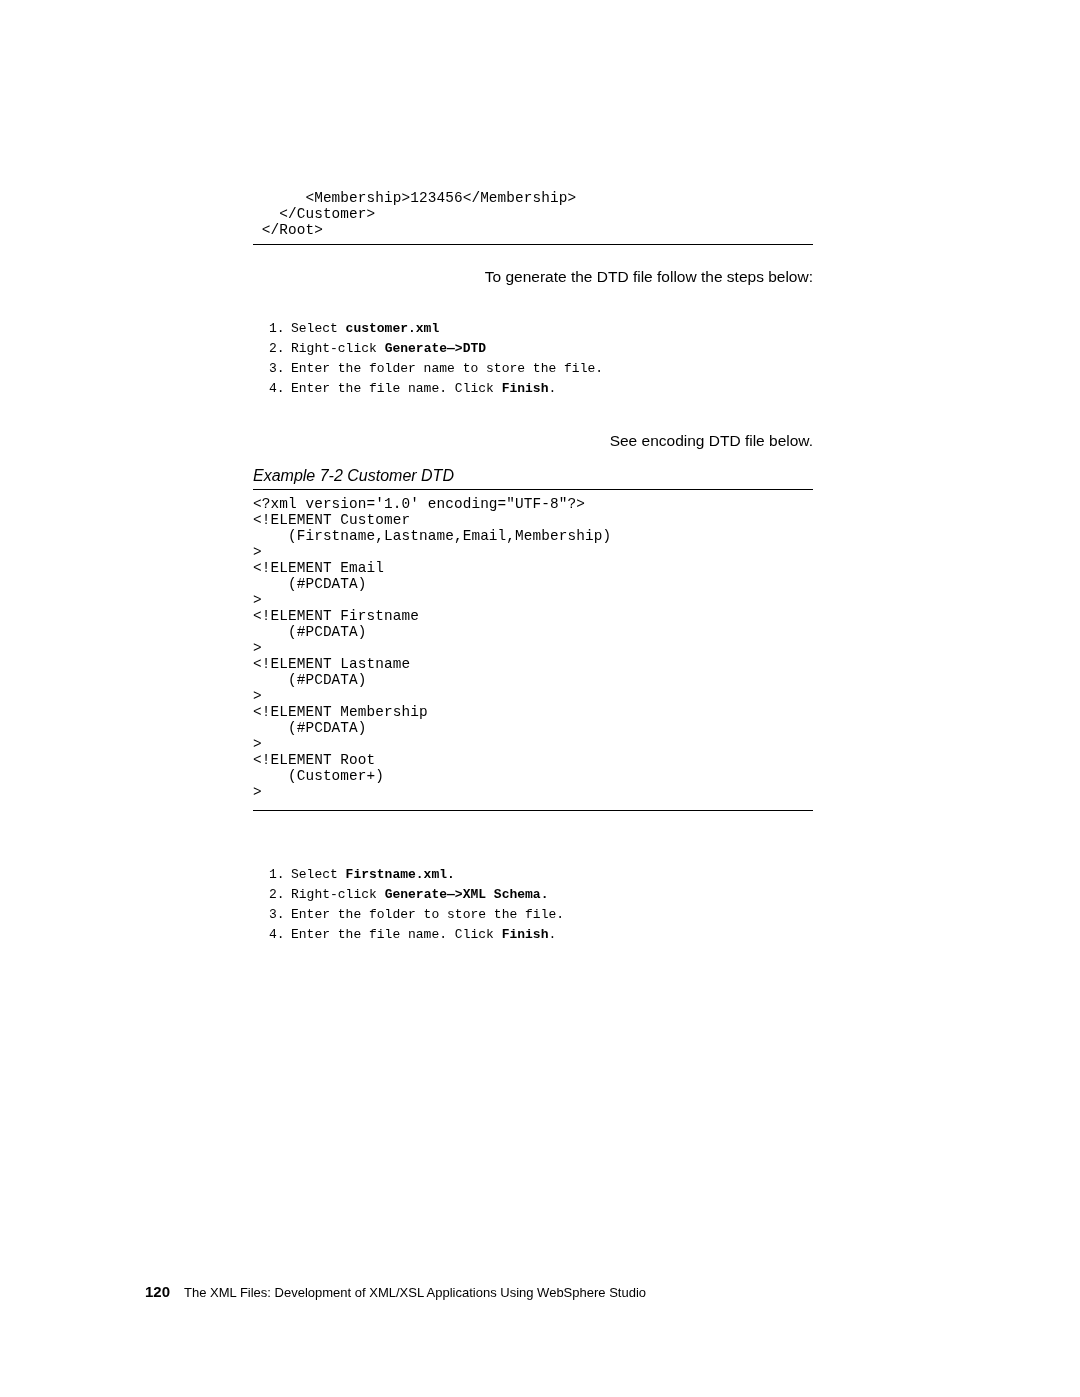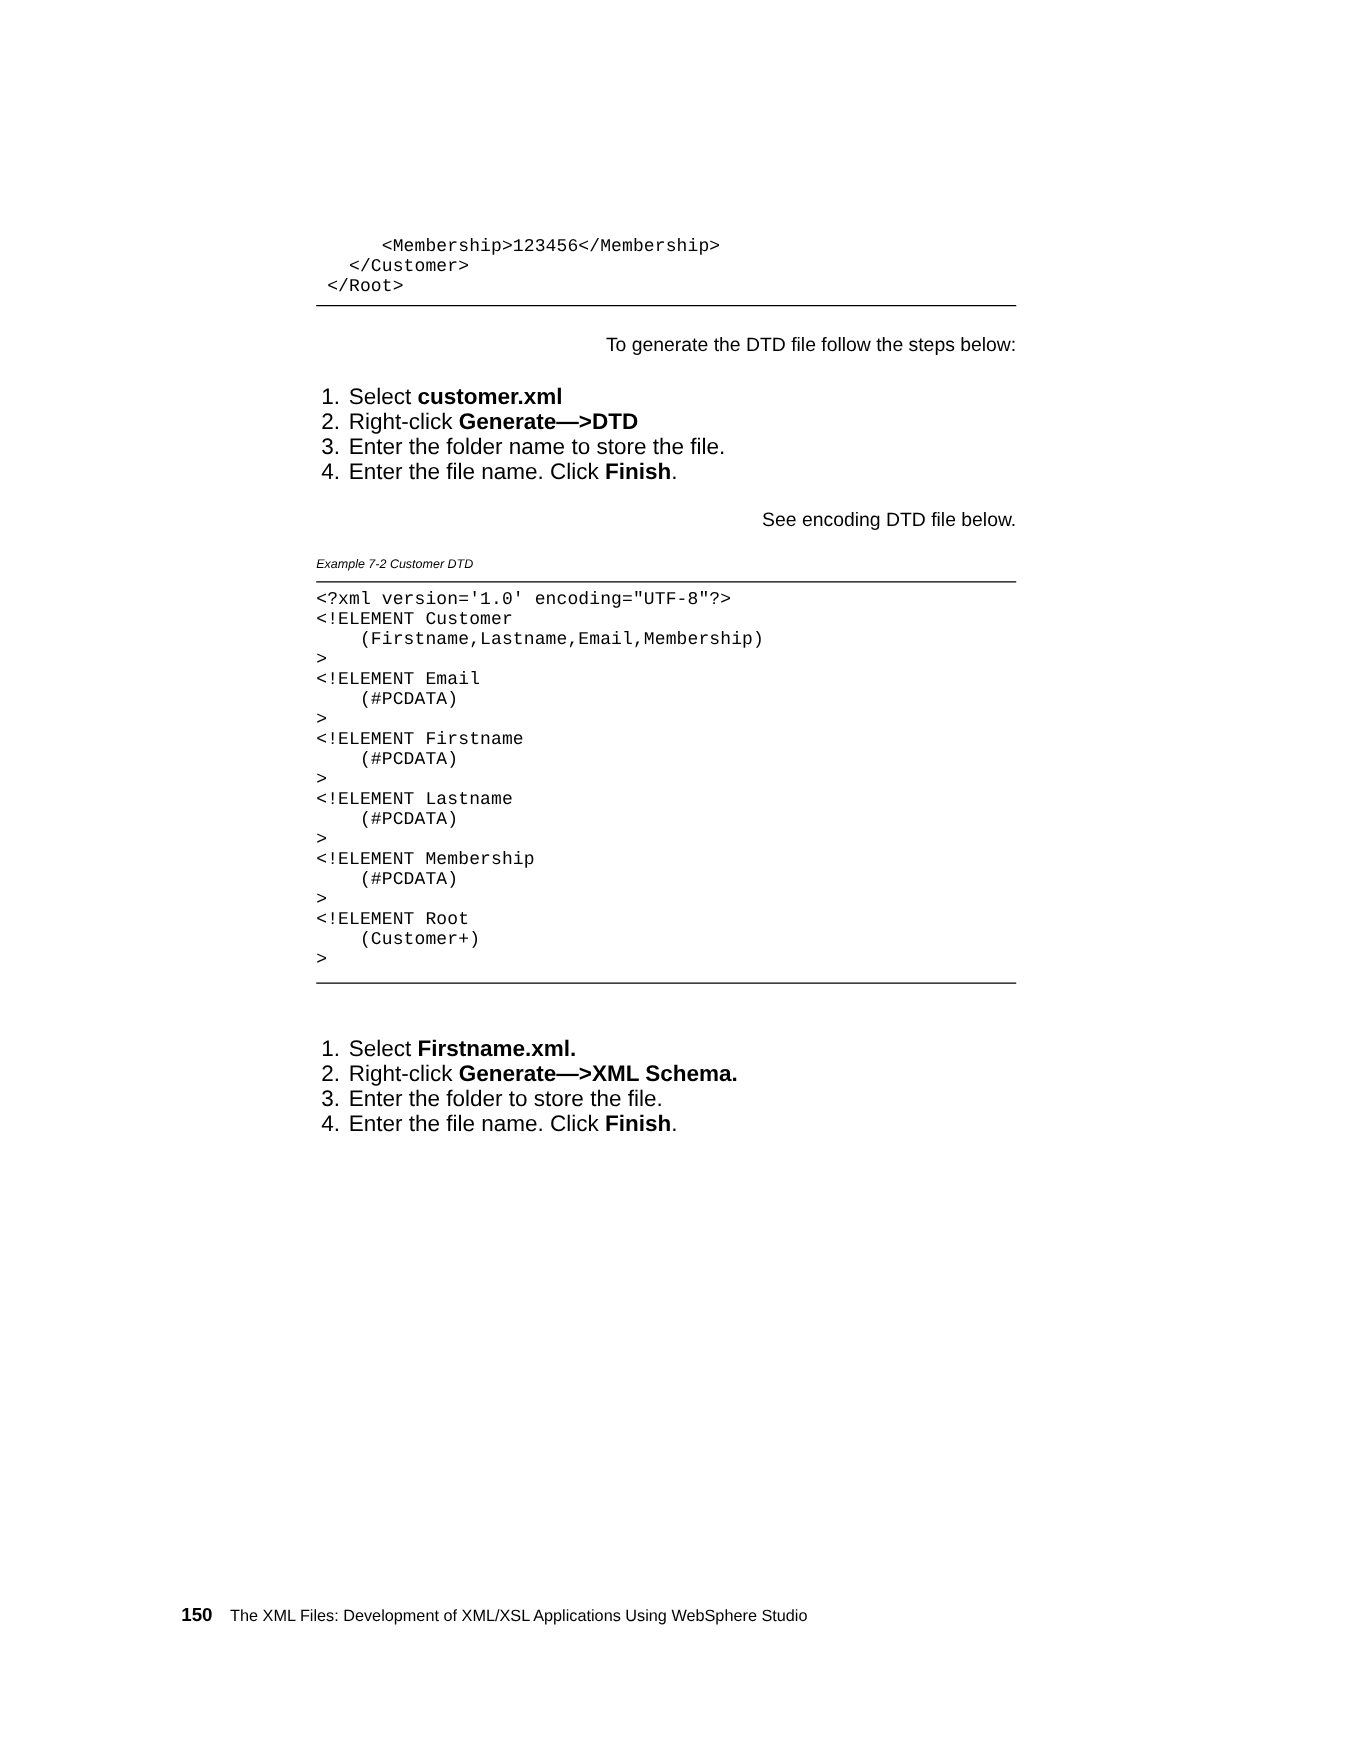--- a/index.html
+++ b/index.html
@@ -35,42 +35,43 @@
     margin: 0;
     width: 560px;
   }
   .body-text {
     font-size: 15.5px;
     line-height: 20px;
     margin: 0;
     text-align: right;
   }
   .step-list {
-    margin: 4px;
+    margin: 16px;
     padding: 0;
     list-style: none;
     counter-reset: step;
-    font-size: 18px;
+    font-size: 13px;
     line-height: 20px;
+    font-family: Liberation Mono, monospace;
   }
   .step-list li {
     counter-increment: step;
     position: relative;
     padding-left: 22px;
   }
   .step-list li::before {
     content: counter(step) ".";
     position: absolute;
     left: 0;
     top: 0;
   }
   .bold { font-weight: 700; }
   .caption {
     font-style: italic;
-    font-size: 10px;
+    font-size: 16px;
     line-height: 18px;
     margin: 0;
   }
   .gap4  { height: 4px; }
   .gap6  { height: 6px; }
   .gap10 { height: 10px; }
   .gap16 { height: 16px; }
   .gap22 { height: 22px; }
 
   .footer {
@@ -167,15 +168,15 @@
       <li>
         <span>Enter the file name. Click </span><span class="bold">Finish</span><span>.</span>
       </li>
     </ol>
 
     <div class="gap16"></div>
 
   </div>
 
   <div class="footer">
-    <span class="pg">150</span><span>The XML Files:  Development of XML/XSL Applications Using WebSphere Studio</span>
+    <span class="pg">120</span><span>The XML Files:  Development of XML/XSL Applications Using WebSphere Studio</span>
   </div>
 </div>
 
 </body></html>

